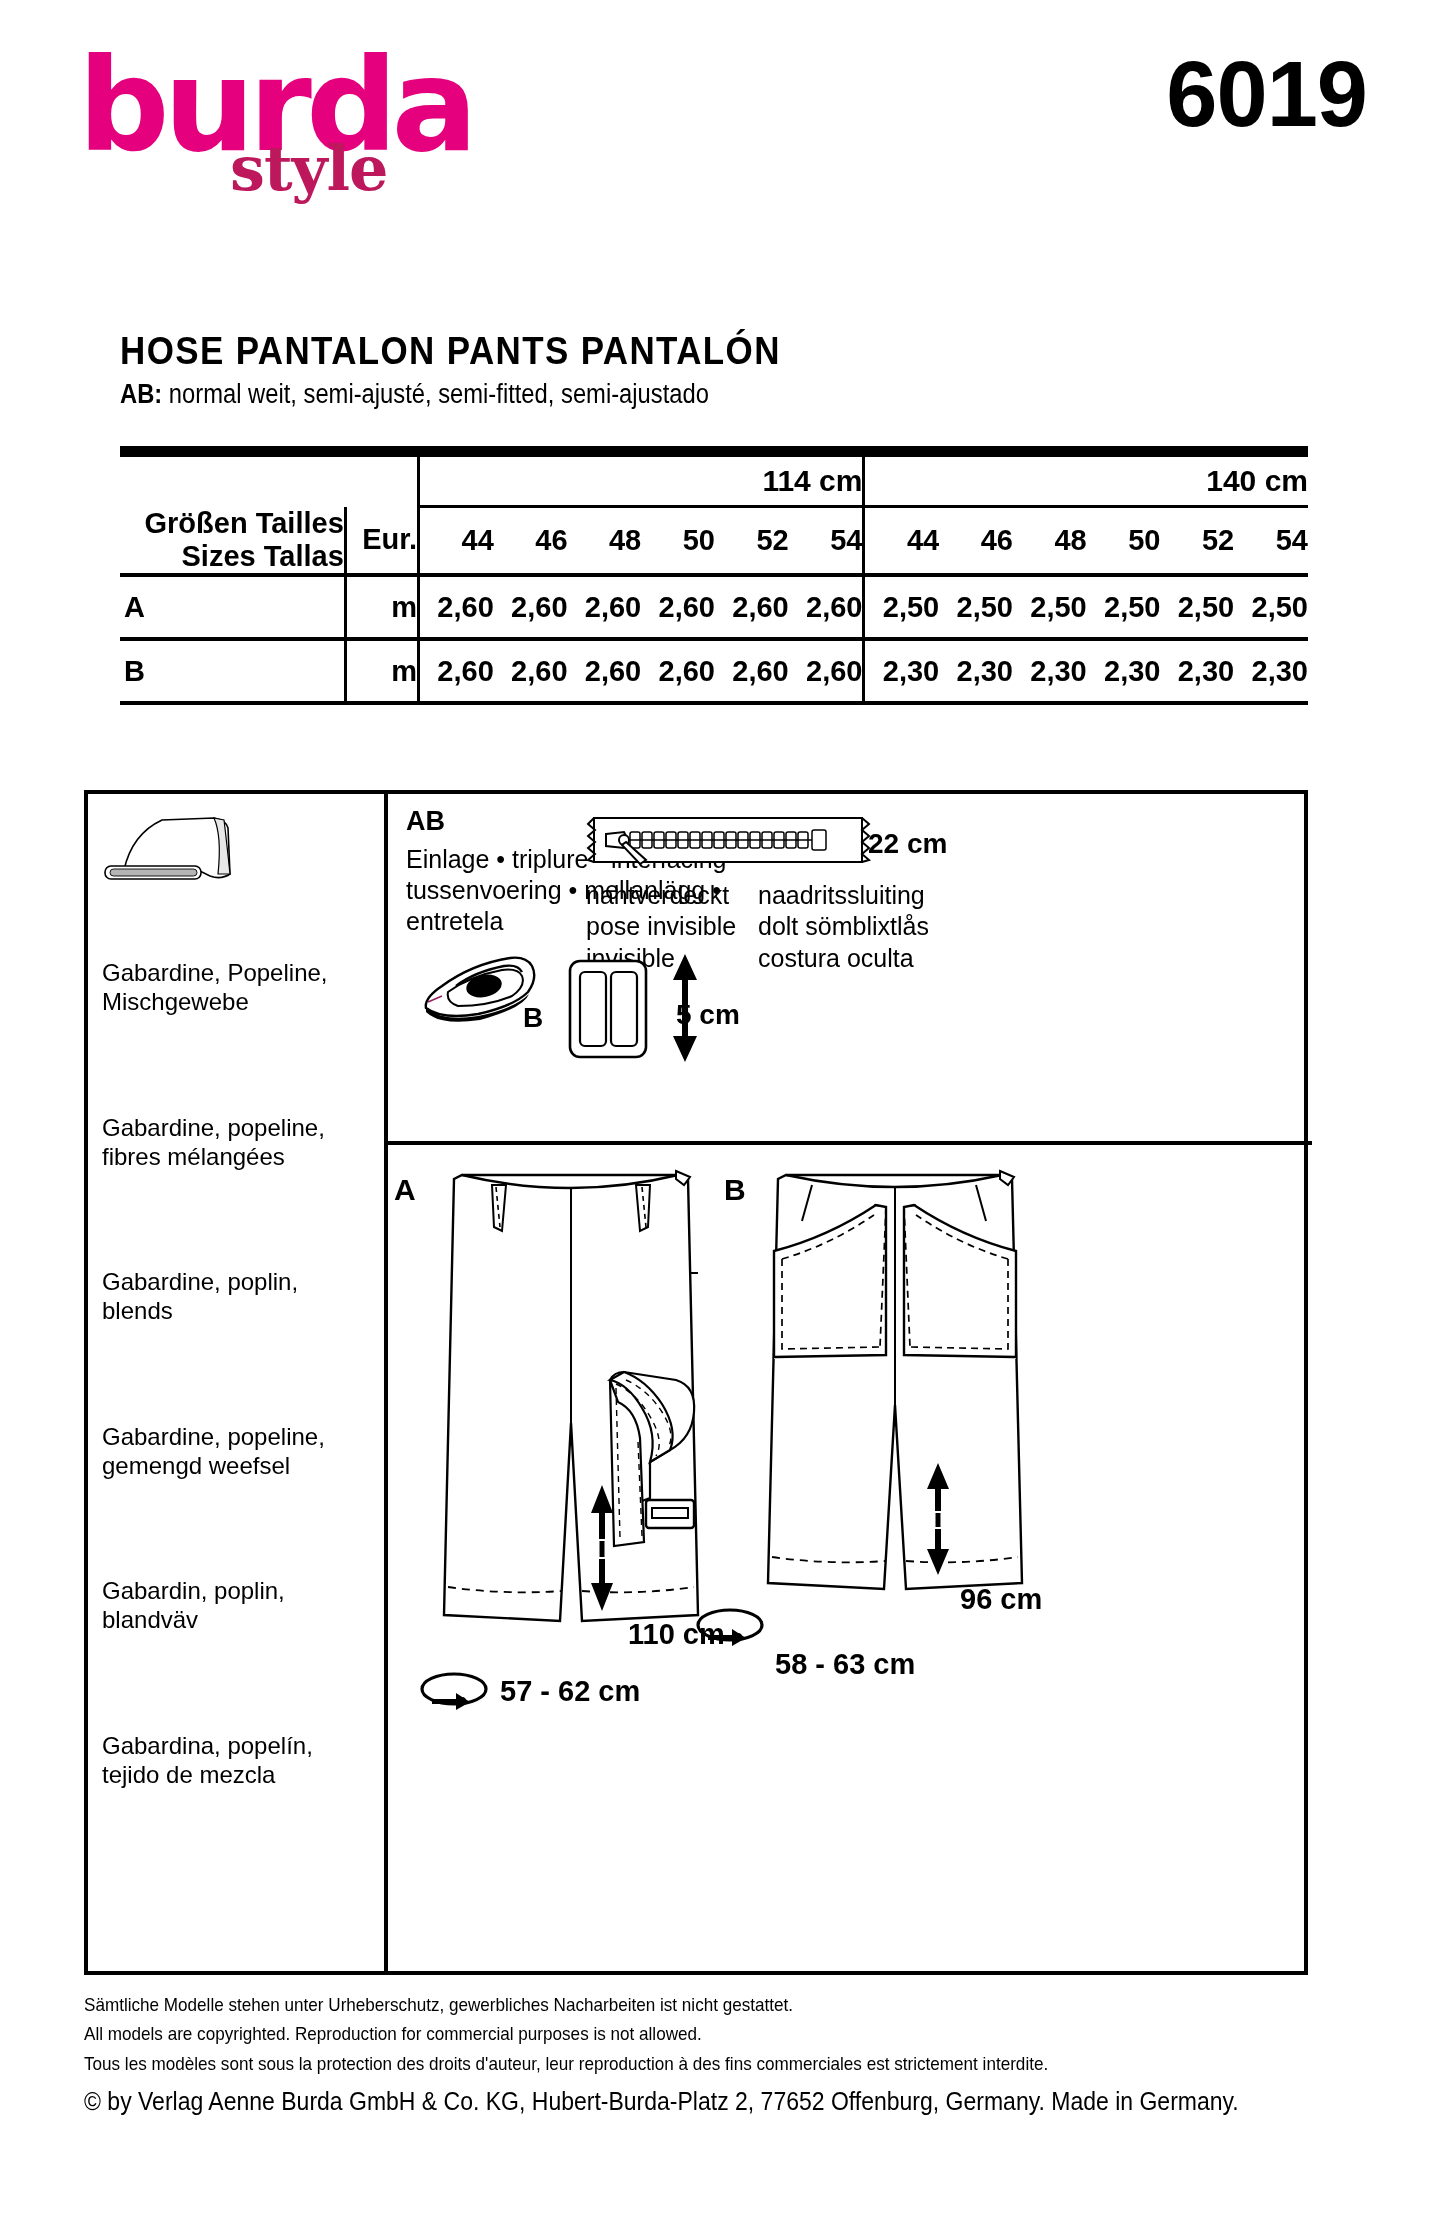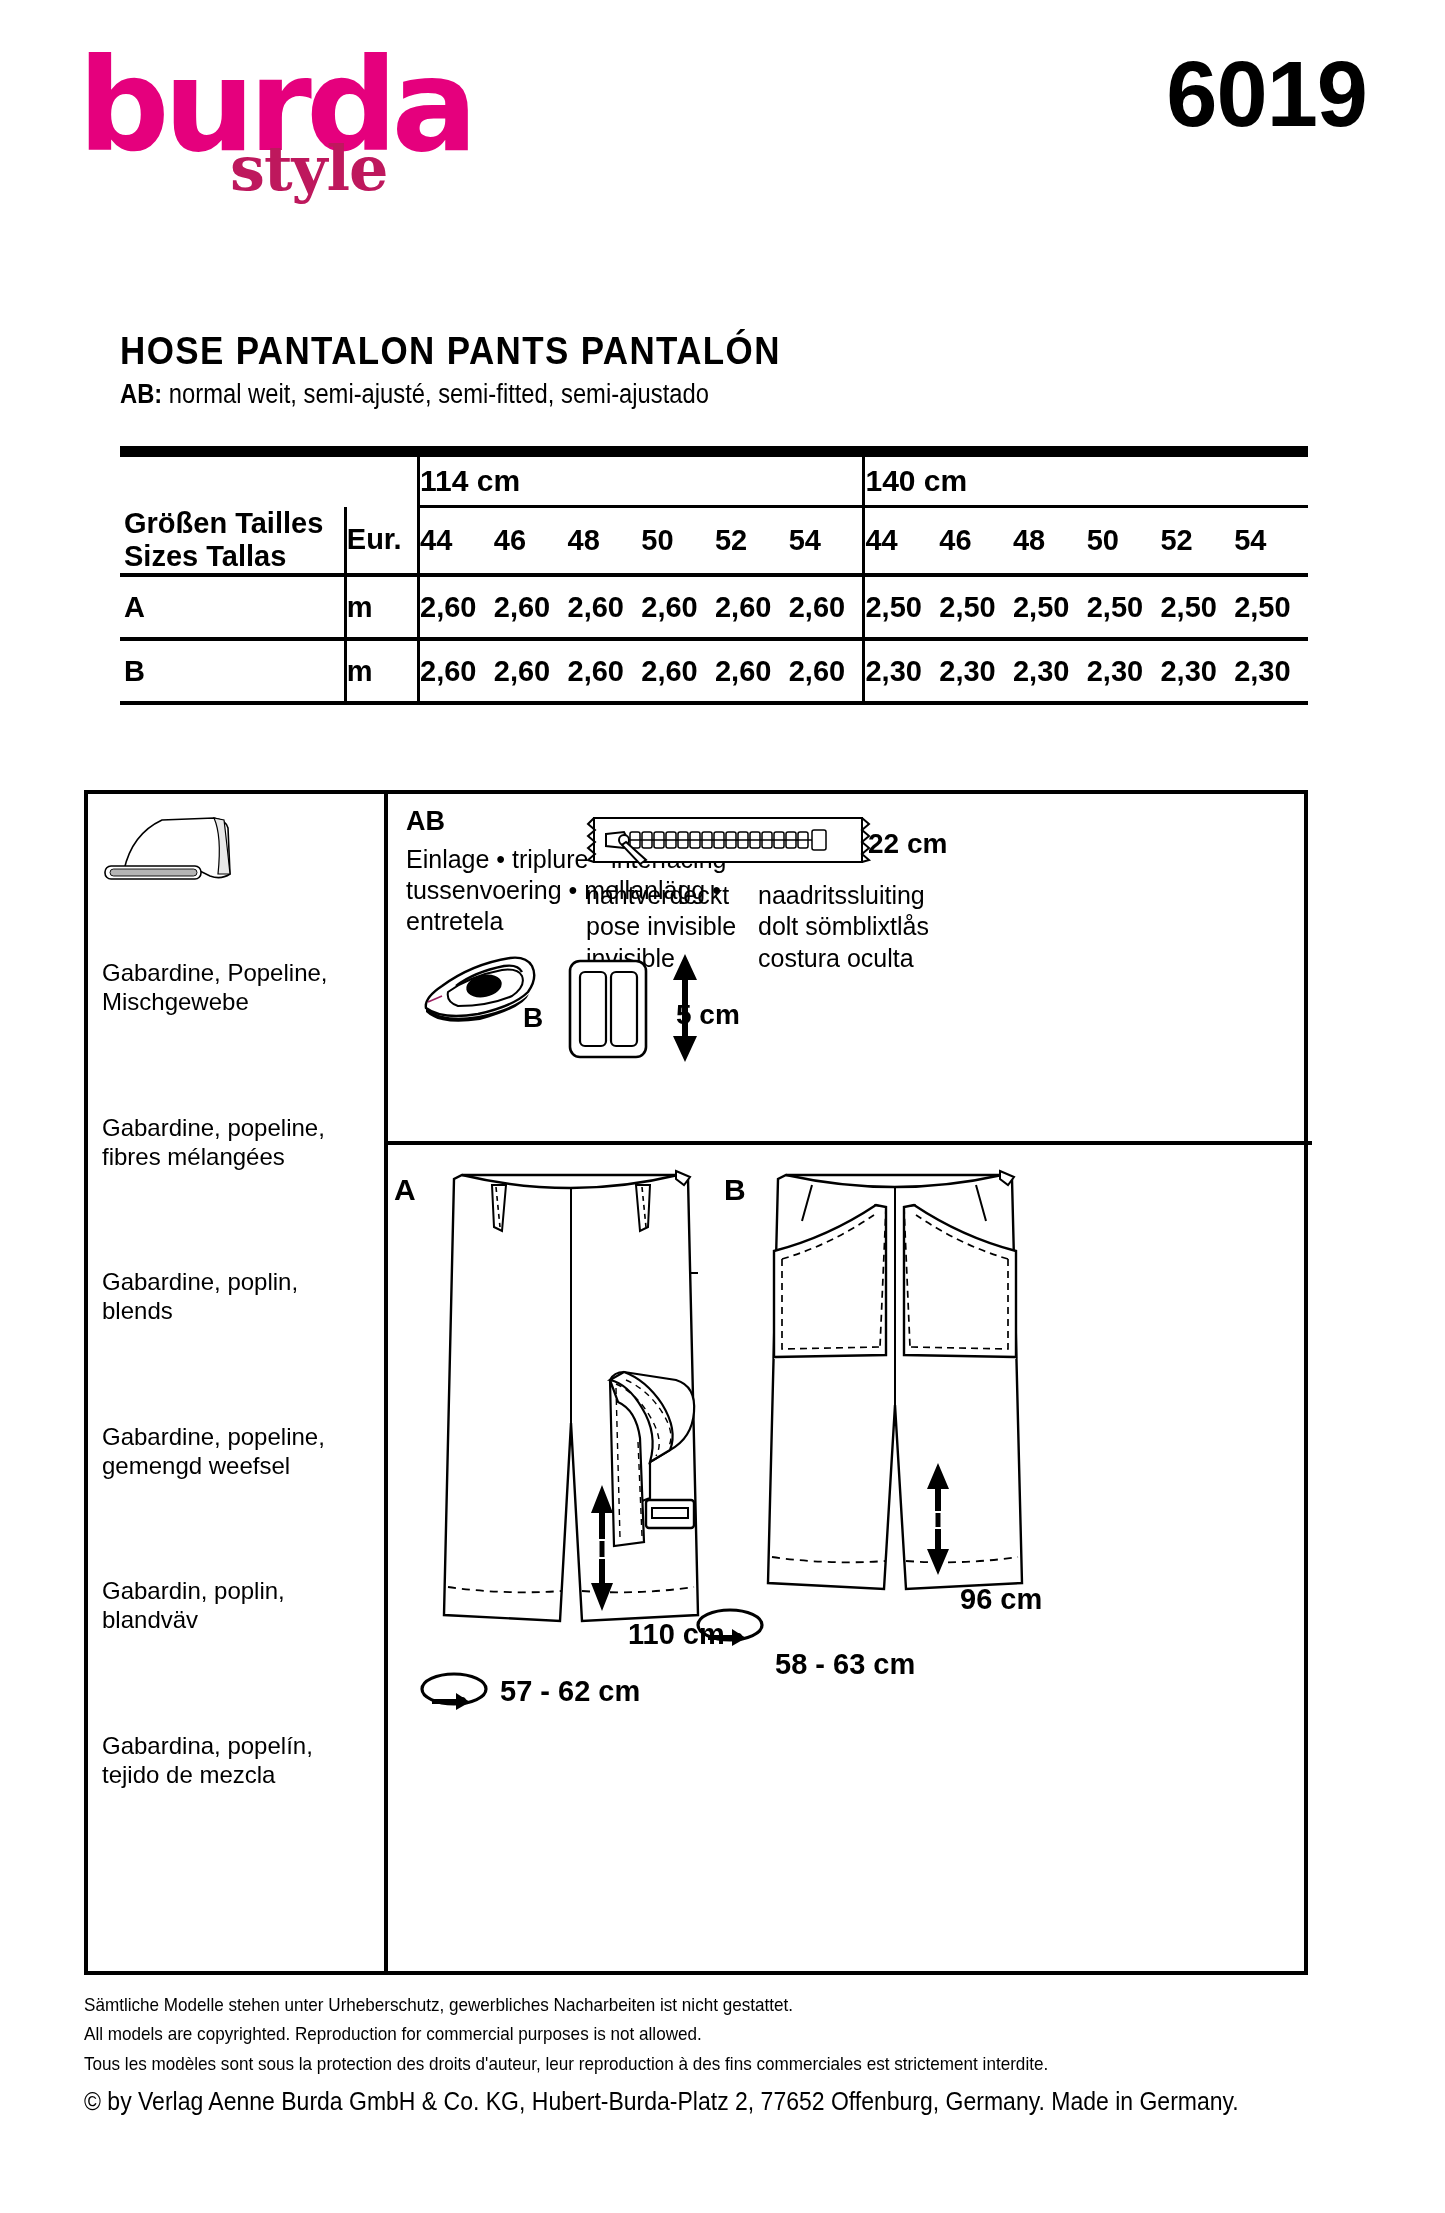--- a/index.html
+++ b/index.html
@@ -75,21 +75,21 @@
   }
   .yt-topbar { height: 11px; background: #000; width: 100%; }
   table.yt {
     border-collapse: collapse;
     width: 100%;
     font-family: "Liberation Sans Narrow", "Liberation Sans", sans-serif;
     font-weight: bold;
   }
   table.yt td, table.yt th {
     padding: 0; margin: 0;
-    text-align: left;
+    text-align: right;
     vertical-align: middle;
     font-weight: bold;
   }
   .cell-widthhdr {
     font-size: 30px; height: 48px;
     border-bottom: 3px solid #000;
   }
   .vsep { border-left: 3px solid #000; }
   .sizes-label {
     text-align: right;

